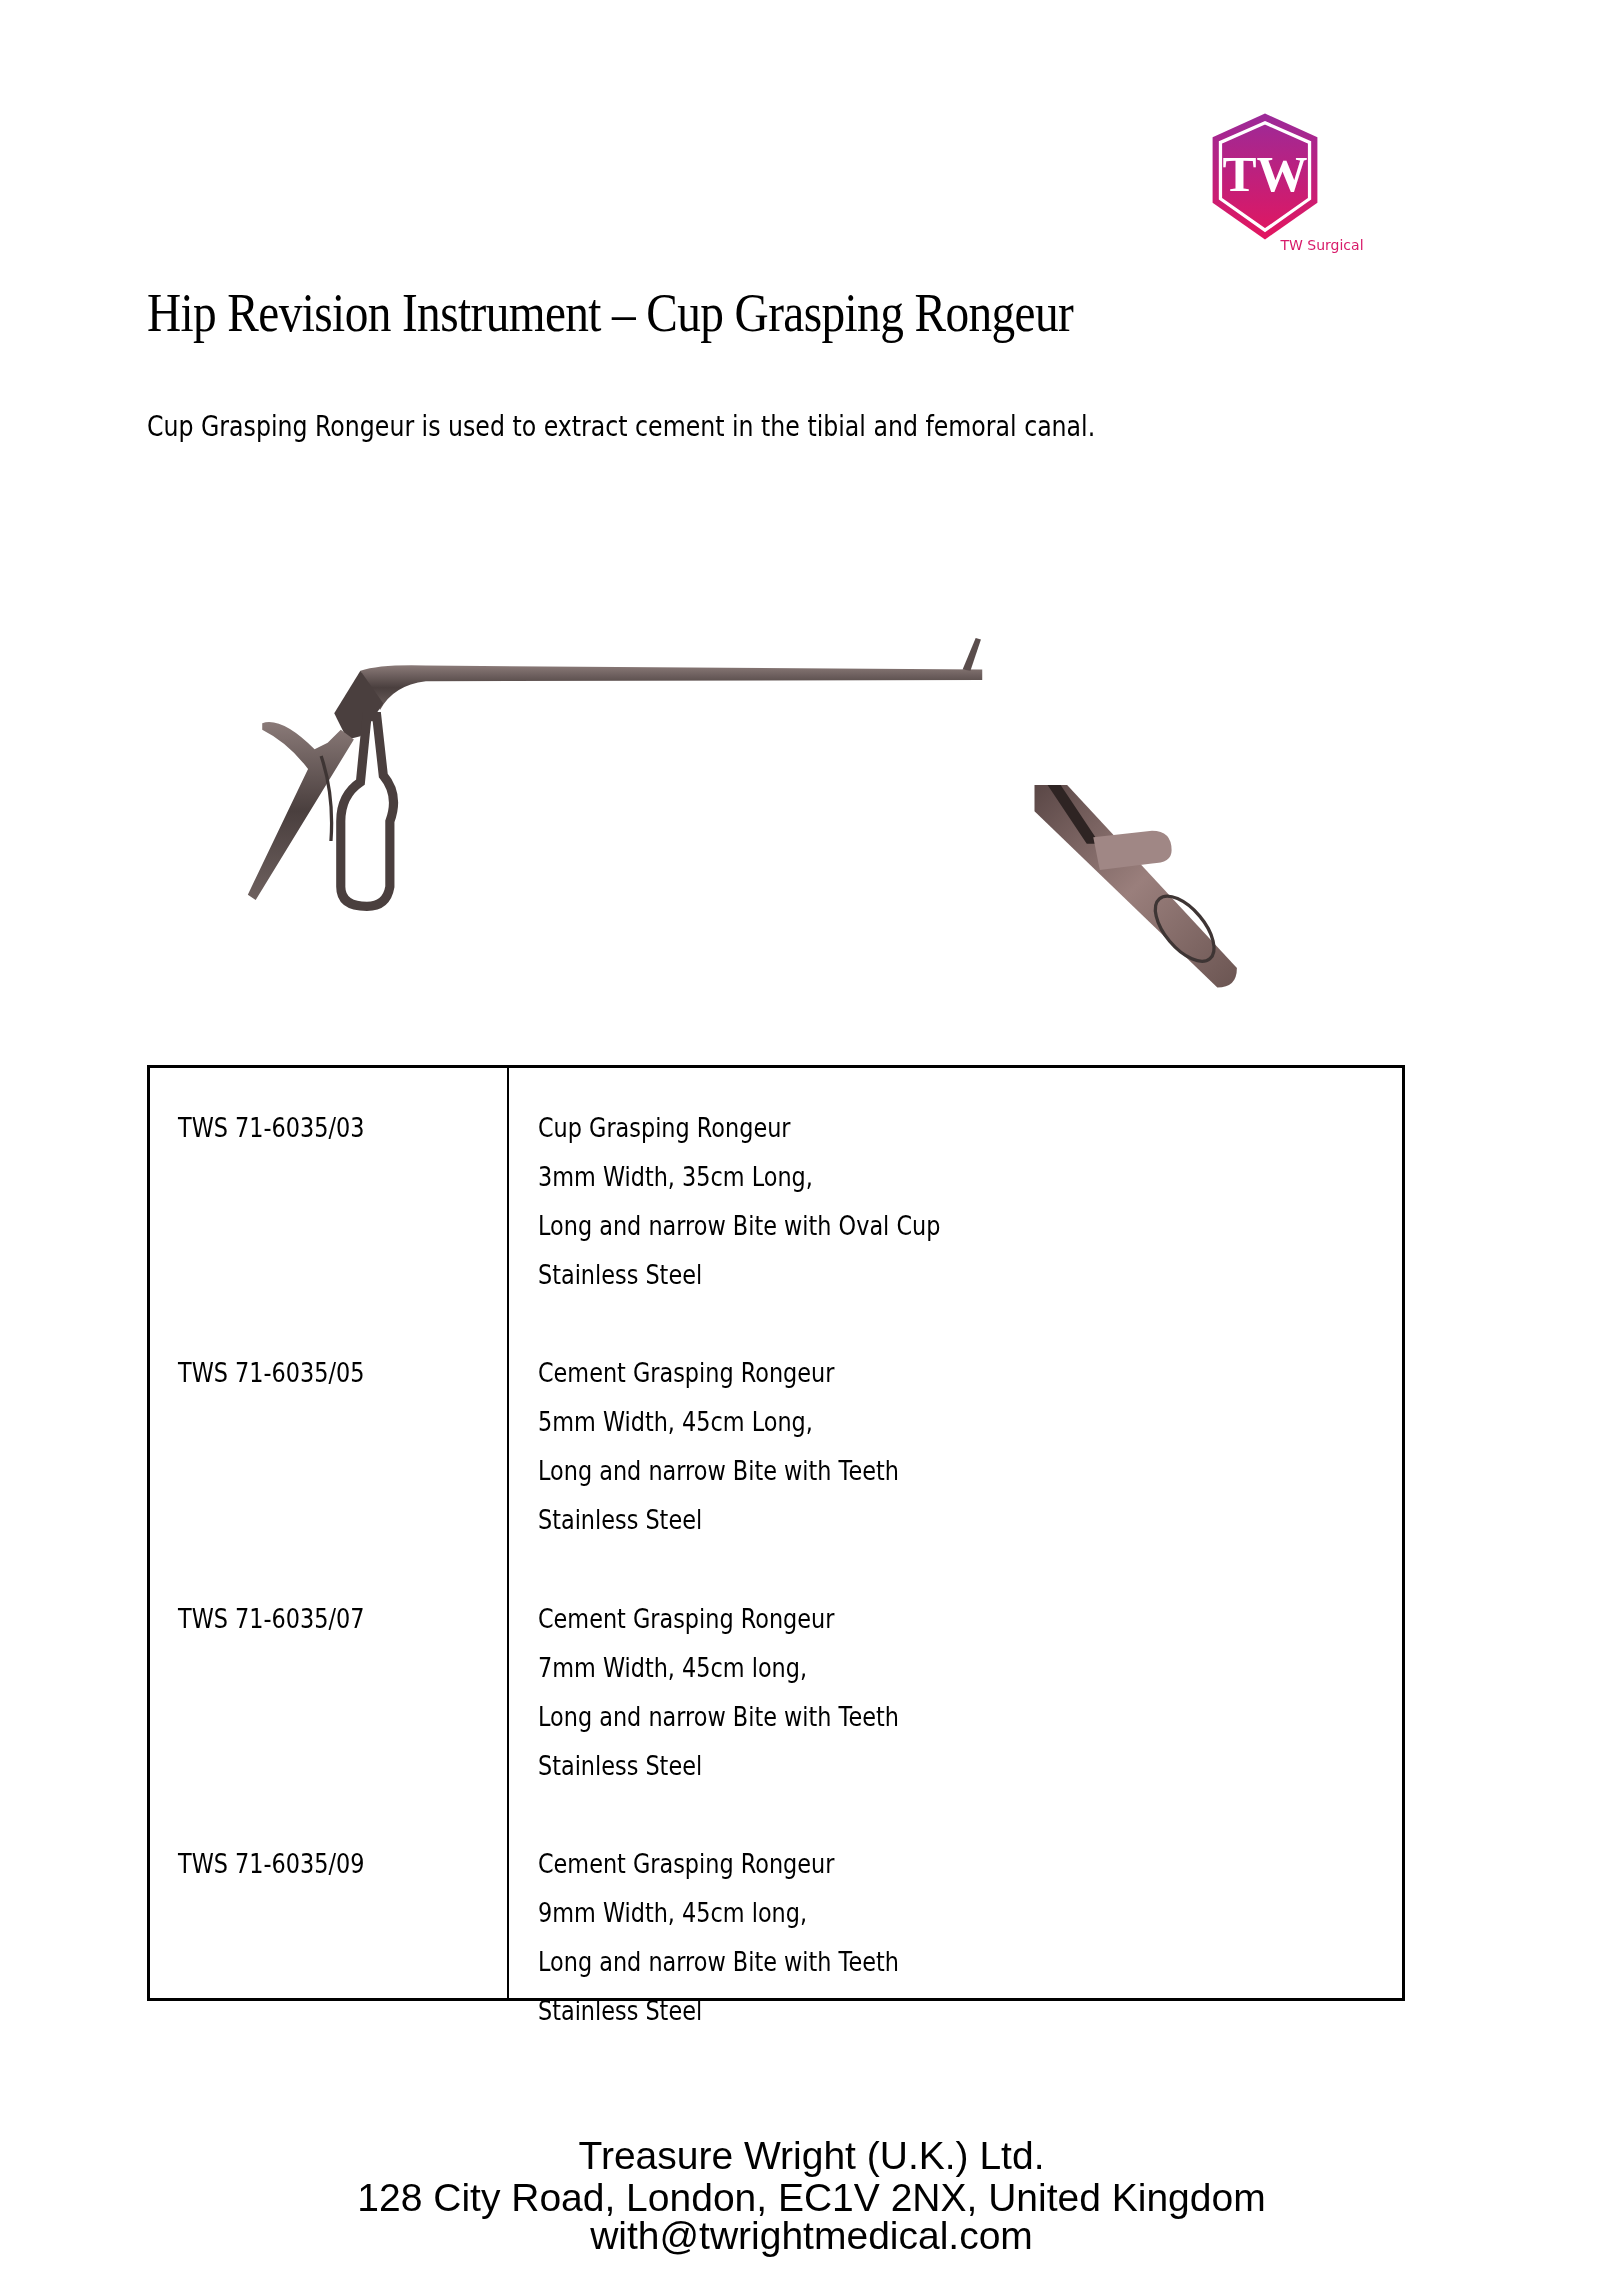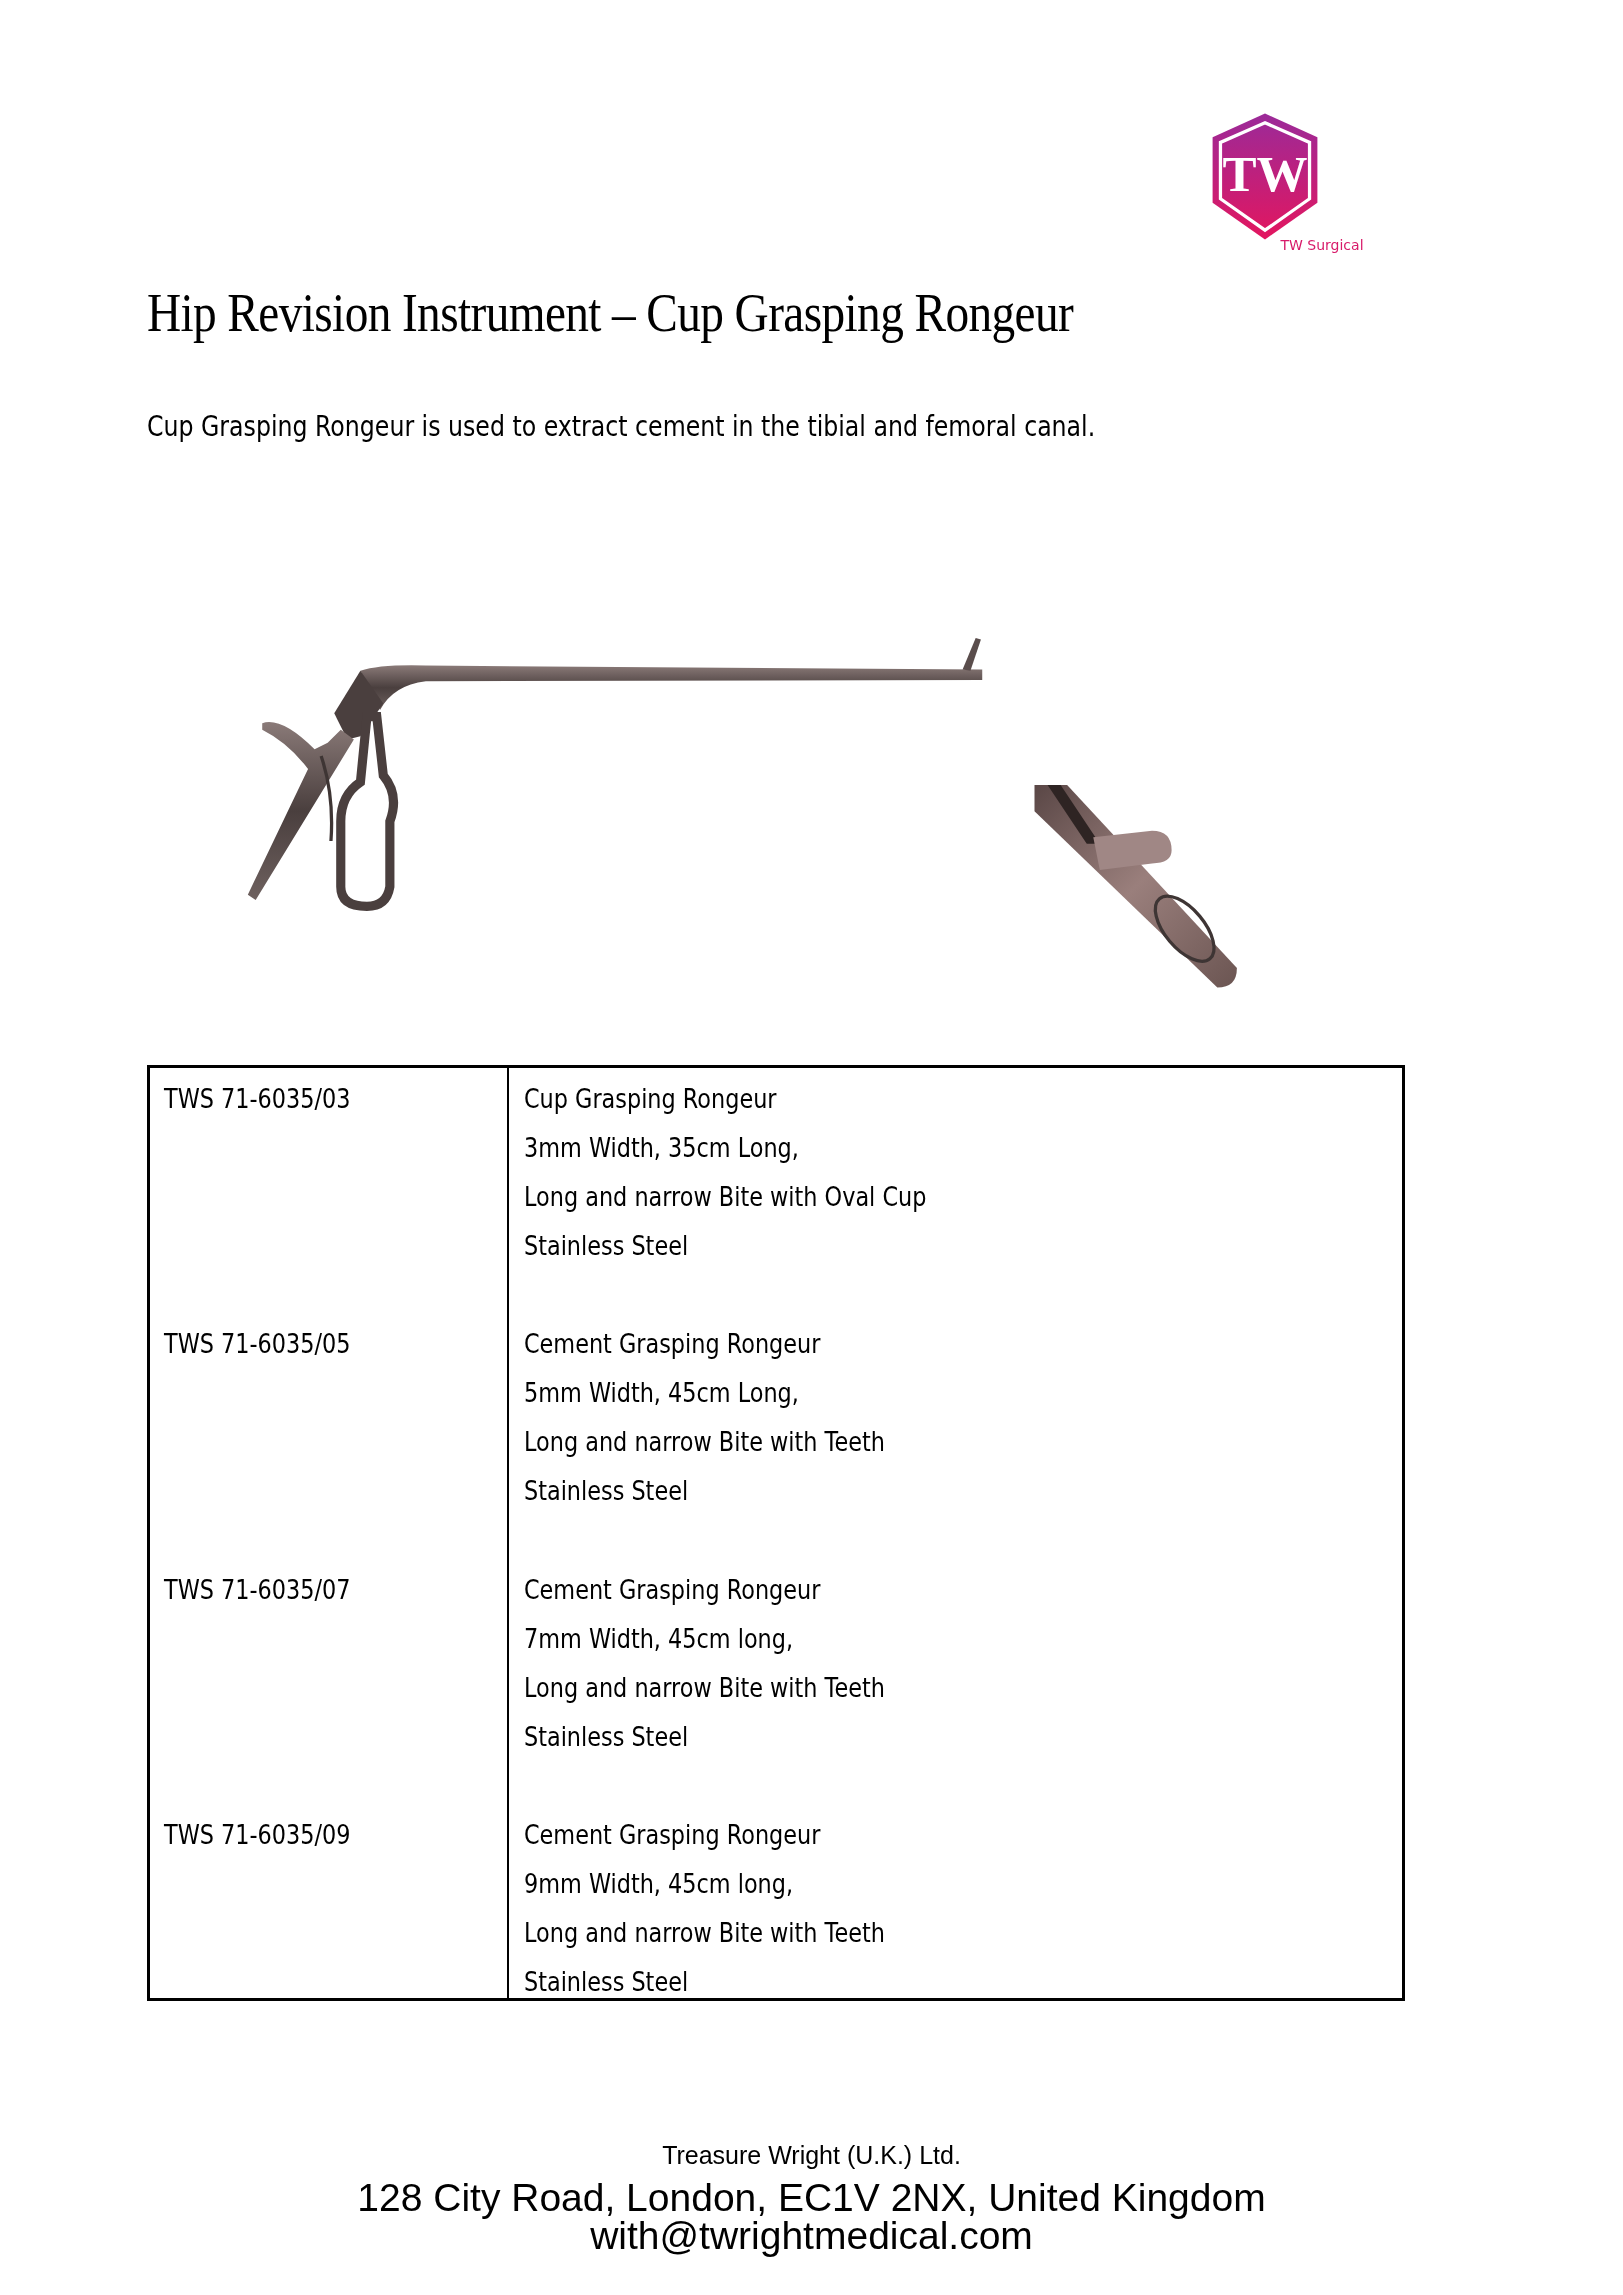--- a/index.html
+++ b/index.html
@@ -25,35 +25,35 @@
   }
 
   .product-photo { position: absolute; left: 164px; top: 625px; width: 851px; height: 288px; }
   .detail-photo { position: absolute; left: 1021px; top: 772px; width: 249px; height: 222px; }
 
   .spec-table {
     position: absolute; left: 147px; top: 1065px; width: 1258px; height: 936px;
     border: 3.3px solid #000; box-sizing: border-box;
   }
   .col-divider { position: absolute; left: 357px; top: 0; bottom: 0; width: 2px; background: #000; }
-  .row { position: absolute; left: 0; right: 0; height: 245px; }
+  .row { position: absolute; left: 14px; right: 0; height: 245px; margin-top: 29px; }
   .code {
     position: absolute; left: 14.4px; top: 6.5px;
     font-family: "DejaVu Sans", sans-serif; font-size: 26px; line-height: 49px;
     transform: scaleX(0.86); transform-origin: left center; white-space: nowrap;
   }
   .desc { position: absolute; left: 374px; top: 6.5px; }
   .desc div {
     font-family: "DejaVu Sans", sans-serif; font-size: 26px; line-height: 49px;
     transform: scaleX(0.86); transform-origin: left center; white-space: nowrap;
   }
 
   .footer { position: absolute; left: 0; width: 1623px; text-align: center; top: 2132px; }
   .footer .company {
-    font-family: "Liberation Sans", sans-serif; font-size: 25px; line-height: 47px;
+    font-family: "Liberation Sans", sans-serif; font-size: 39px; line-height: 47px;
   }
   .footer .address, .footer .email {
     font-family: "Liberation Sans", sans-serif; font-size: 39px; line-height: 38px;
   }
 </style>
 </head>
 <body>
 
 <div class="logo">
   <svg width="118" height="131" viewBox="0 0 180 200">

